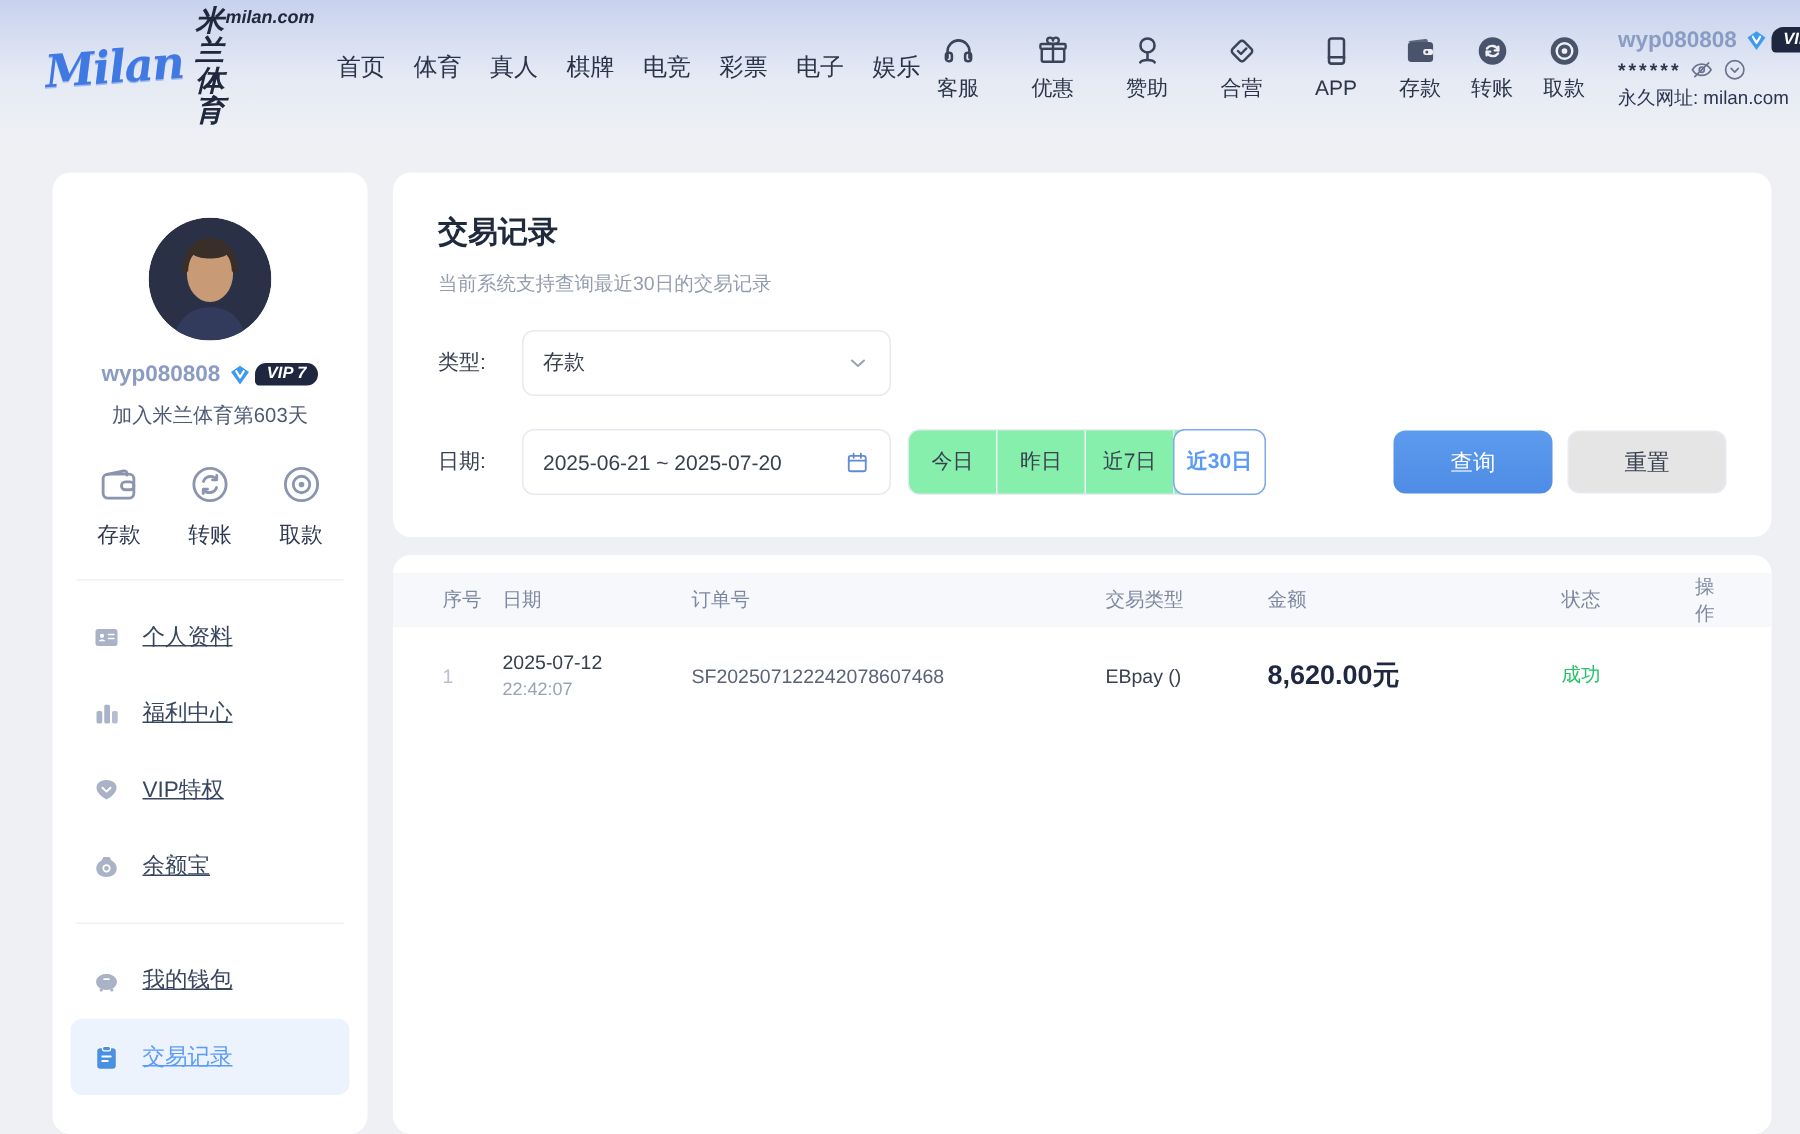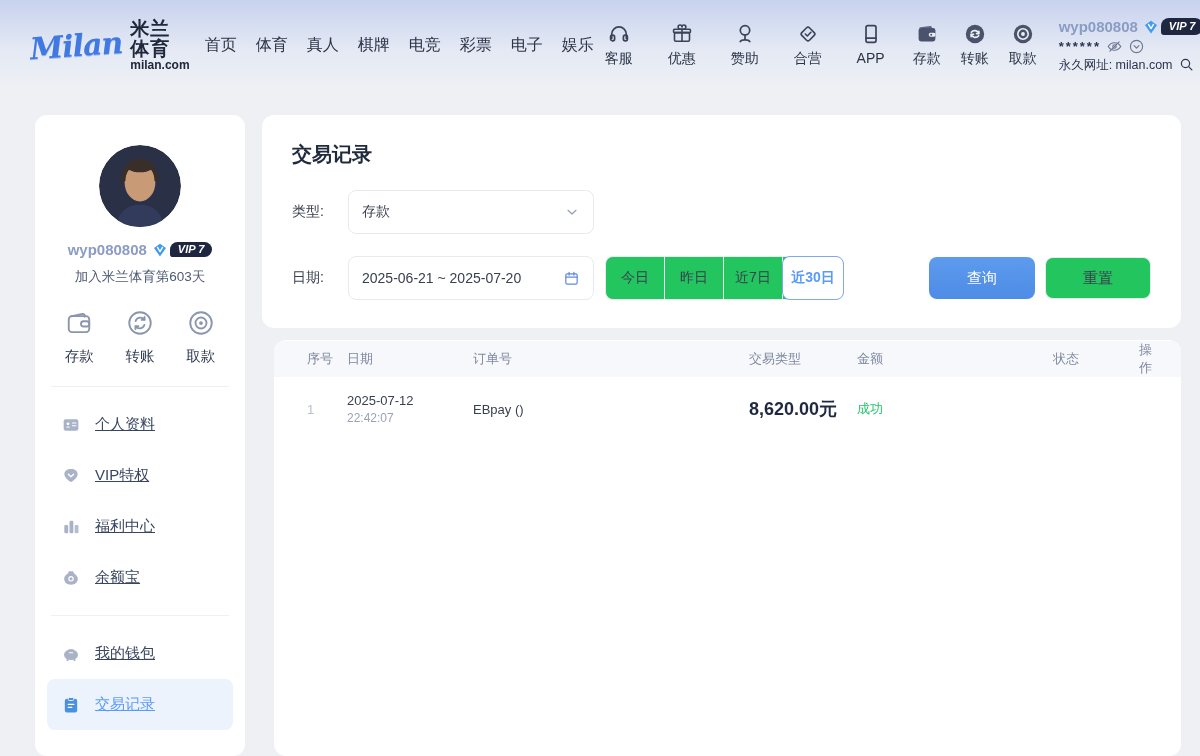--- a/index.html
+++ b/index.html
@@ -7,21 +7,21 @@
   body { font-family:"Liberation Sans","DejaVu Sans",sans-serif; background:#eef0f4; color:#39404f; }
   button { font-family:inherit; border:none; background:none; cursor:pointer; }
 
   
   .navbar { height:90px; display:flex; align-items:center; padding:0 16px 0 30px;
     background:linear-gradient(180deg,#c7d2ee 0%,#e4e9f4 55%,#eef0f4 100%); }
   .logo { display:flex; align-items:center; gap:8px; cursor:pointer; }
   .logo-script { font-family:"DejaVu Serif",serif; font-style:italic; font-weight:bold;
     font-size:30px; color:#4179e3; transform:rotate(-4deg); letter-spacing:-1px;
     text-shadow:0 1px 0 #9db9ef; }
-  .logo-txt { display:flex; flex-direction:column; line-height:1.05; }
+  .logo-txt { display:flex; flex-direction:row; line-height:1.05;font-style:italic; }
   .logo-cn { font-size:19px; font-weight:bold; color:#20283c; letter-spacing:1px; }
   .logo-domain { font-size:12px; font-weight:bold; color:#20283c; }
   .main-nav { display:flex; gap:13px; margin-left:12px; }
   .nav-item { font-size:16px; color:#2b3448; padding:6px 3px; cursor:pointer; white-space:nowrap; }
   .nav-right { margin-left:auto; display:flex; align-items:center; }
   .icon-links { display:flex; gap:19px; }
   .icon-link { width:44px; display:flex; flex-direction:column; align-items:center; gap:3px; cursor:pointer; }
   .icon-link .ic { width:26px; height:26px; color:#3a4358; display:flex; align-items:center; justify-content:center; }
   .icon-link .ic svg { width:24px; height:24px; }
   .icon-link .lb { font-size:14px; color:#2b3448; white-space:nowrap; }
@@ -77,33 +77,33 @@
   .f-row { display:flex; align-items:center; margin-top:22px; }
   .f-label { width:42px; font-size:14px; color:#39404f; flex:none; }
   .select-box, .date-box { width:246px; height:44px; border:1px solid #e7eaf0; border-radius:8px;
     background:#fff; display:flex; align-items:center; justify-content:space-between;
     padding:0 13px; margin-left:14px; cursor:pointer; }
   .select-box .val, .date-box .val { font-size:14px; color:#39404f; }
   .chev { width:16px; height:16px; color:#9aa3b5; }
   .chev svg, .cal svg { width:16px; height:16px; display:block; }
   .cal { width:17px; height:17px; color:#5f8ad8; }
   .cal svg { width:17px; height:17px; }
-  .range-group { display:flex; align-items:stretch; height:44px; margin-left:11px; background:#22c55e;
+  .range-group { display:flex; align-items:stretch; height:44px; margin-left:11px; background:#86efac;
     border:1px solid #e7eaf0; border-radius:8px; }
   .range-btn { min-width:59px; padding:0 8px; display:flex; align-items:center; justify-content:center;
     font-size:14px; color:#39404f; border-right:1px solid #f0f2f6; }
   .range-btn:last-child { border-right:none; }
   .range-btn.selected { border:1px solid #7fa9ef; border-radius:8px; color:#5b9bf8; margin:-1px; z-index:1;
     background:#fff; min-width:62px;font-weight:bold; }
   .f-spacer { flex:1; }
   .btn { width:106px; height:42px; border-radius:8px; font-size:15px;margin-left:48px; }
   .btn-primary { background:linear-gradient(180deg,#5d9bee,#4e8ce6); color:#fff; }
-  .btn-ghost { background:#22c55e; border:1px solid #e7eaf0; color:#39404f; margin-left:10px; }
-
-  .table-card { margin-top:12px; flex:1; overflow:hidden; padding-top:1px;margin-left:12px; }
+  .btn-ghost { background:#e5e5e5; border:1px solid #e7eaf0; color:#39404f; margin-left:10px; }
+
+  .table-card { margin-top:12px; flex:1; overflow:hidden; padding-top:12px; }
   .t-grid { display:grid; grid-template-columns:40px 126px 276px 108px 196px 86px 1fr;
     padding:0 38px 0 33px; align-items:center; }
   .t-head { height:36px; background:#f7f8fb; color:#7e88a0; font-size:13px; }
   .t-head .t-cell:last-child { text-align:right; }
   .t-row { height:64px; font-size:13px; }
   .c-index { color:#b9c0cf; }
   .c-date1 { color:#39404f; }
   .c-date2 { color:#9aa3b5; font-size:12px; margin-top:3px; }
   .c-order { color:#5a6377; }
   .c-type { color:#39404f; }
@@ -343,36 +343,36 @@
               <rect x="3.2" y="5.2" width="17.6" height="13.6" rx="2.2" fill="currentColor"></rect>
               <circle cx="8.4" cy="10.6" r="1.7" fill="#fff"></circle>
               <path d="M5.8 15c.4-1.8 4.8-1.8 5.2 0z" fill="#fff"></path>
               <path d="M13.6 9.6h4.4M13.6 12.8h4.4" stroke="#fff" stroke-width="1.3" stroke-linecap="round"></path>
             </svg>
         </span>
         <span class="lb">个人资料</span>
       </div>
       <div class="sb-item">
         <span class="ic">
-          <svg viewBox="0 0 24 24">
-              <path d="M4 9.6c0-3.6 3.6-6 8-6s8 2.4 8 6c0 4.4-4.8 7.8-8 9.6-3.2-1.8-8-5.2-8-9.6z" fill="currentColor"></path>
-              <path d="M8.8 9.8l3.2 3.1 3.2-3.1" fill="none" stroke="#fff" stroke-width="1.6" stroke-linecap="round" stroke-linejoin="round"></path>
-            </svg>
-        </span>
-        <span class="lb">VIP特权</span>
-      </div>
-      <div class="sb-item">
-        <span class="ic">
           <svg viewBox="0 0 24 24" fill="currentColor">
               <rect x="4" y="9.5" width="4.6" height="10" rx="1.4"></rect>
               <rect x="10.2" y="4.5" width="4.6" height="15" rx="1.4"></rect>
               <rect x="16.4" y="9.5" width="4.6" height="10" rx="1.4" opacity=".85"></rect>
             </svg>
         </span>
         <span class="lb">福利中心</span>
+      </div>
+      <div class="sb-item">
+        <span class="ic">
+          <svg viewBox="0 0 24 24">
+              <path d="M4 9.6c0-3.6 3.6-6 8-6s8 2.4 8 6c0 4.4-4.8 7.8-8 9.6-3.2-1.8-8-5.2-8-9.6z" fill="currentColor"></path>
+              <path d="M8.8 9.8l3.2 3.1 3.2-3.1" fill="none" stroke="#fff" stroke-width="1.6" stroke-linecap="round" stroke-linejoin="round"></path>
+            </svg>
+        </span>
+        <span class="lb">VIP特权</span>
       </div>
       <div class="sb-item">
         <span class="ic">
           <svg viewBox="0 0 24 24">
               <path d="M9.6 4h4.8l1.6 2.8c2.6 1.3 4.2 3.6 4.2 6.2 0 4.1-3.2 7-8.2 7s-8.2-2.9-8.2-7c0-2.6 1.6-4.9 4.2-6.2z" fill="currentColor"></path>
               <circle cx="12" cy="13" r="2.6" fill="none" stroke="#fff" stroke-width="1.4"></circle>
             </svg>
         </span>
         <span class="lb">余额宝</span>
       </div>
@@ -403,20 +403,21 @@
         </span>
         <span class="lb">交易记录</span>
       </div>
     </div>
   </aside>
 
   <main class="main">
 
     <section class="card filter-card">
       <h2 class="page-title">交易记录</h2>
+      <p class="page-subtitle">当前系统支持查询最近30日的交易记录</p>
 
       <div class="f-row">
         <span class="f-label">类型:</span>
         <div class="select-box">
           <span class="val">存款</span>
           <span class="chev">
             <svg viewBox="0 0 24 24" fill="none" stroke="currentColor" stroke-width="2" stroke-linecap="round" stroke-linejoin="round">
                 <path d="M6 9.5l6 5.5 6-5.5"></path>
               </svg>
           </span>
@@ -460,20 +461,21 @@
         <span class="t-cell">状态</span>
         <span class="t-cell">操作</span>
       </div>
 
       <div class="t-grid t-row">
         <span class="c-index">1</span>
         <span>
           <div class="c-date1">2025-07-12</div>
           <div class="c-date2">22:42:07</div>
         </span>
+        <span class="c-order">SF202507122242078607468</span>
         <span class="c-type">EBpay ()</span>
         <span class="c-amount">8,620.00元</span>
         <span class="c-status">成功</span>
         <span class="c-action"></span>
       </div>
     </section>
 
   </main>
 </div>
 

